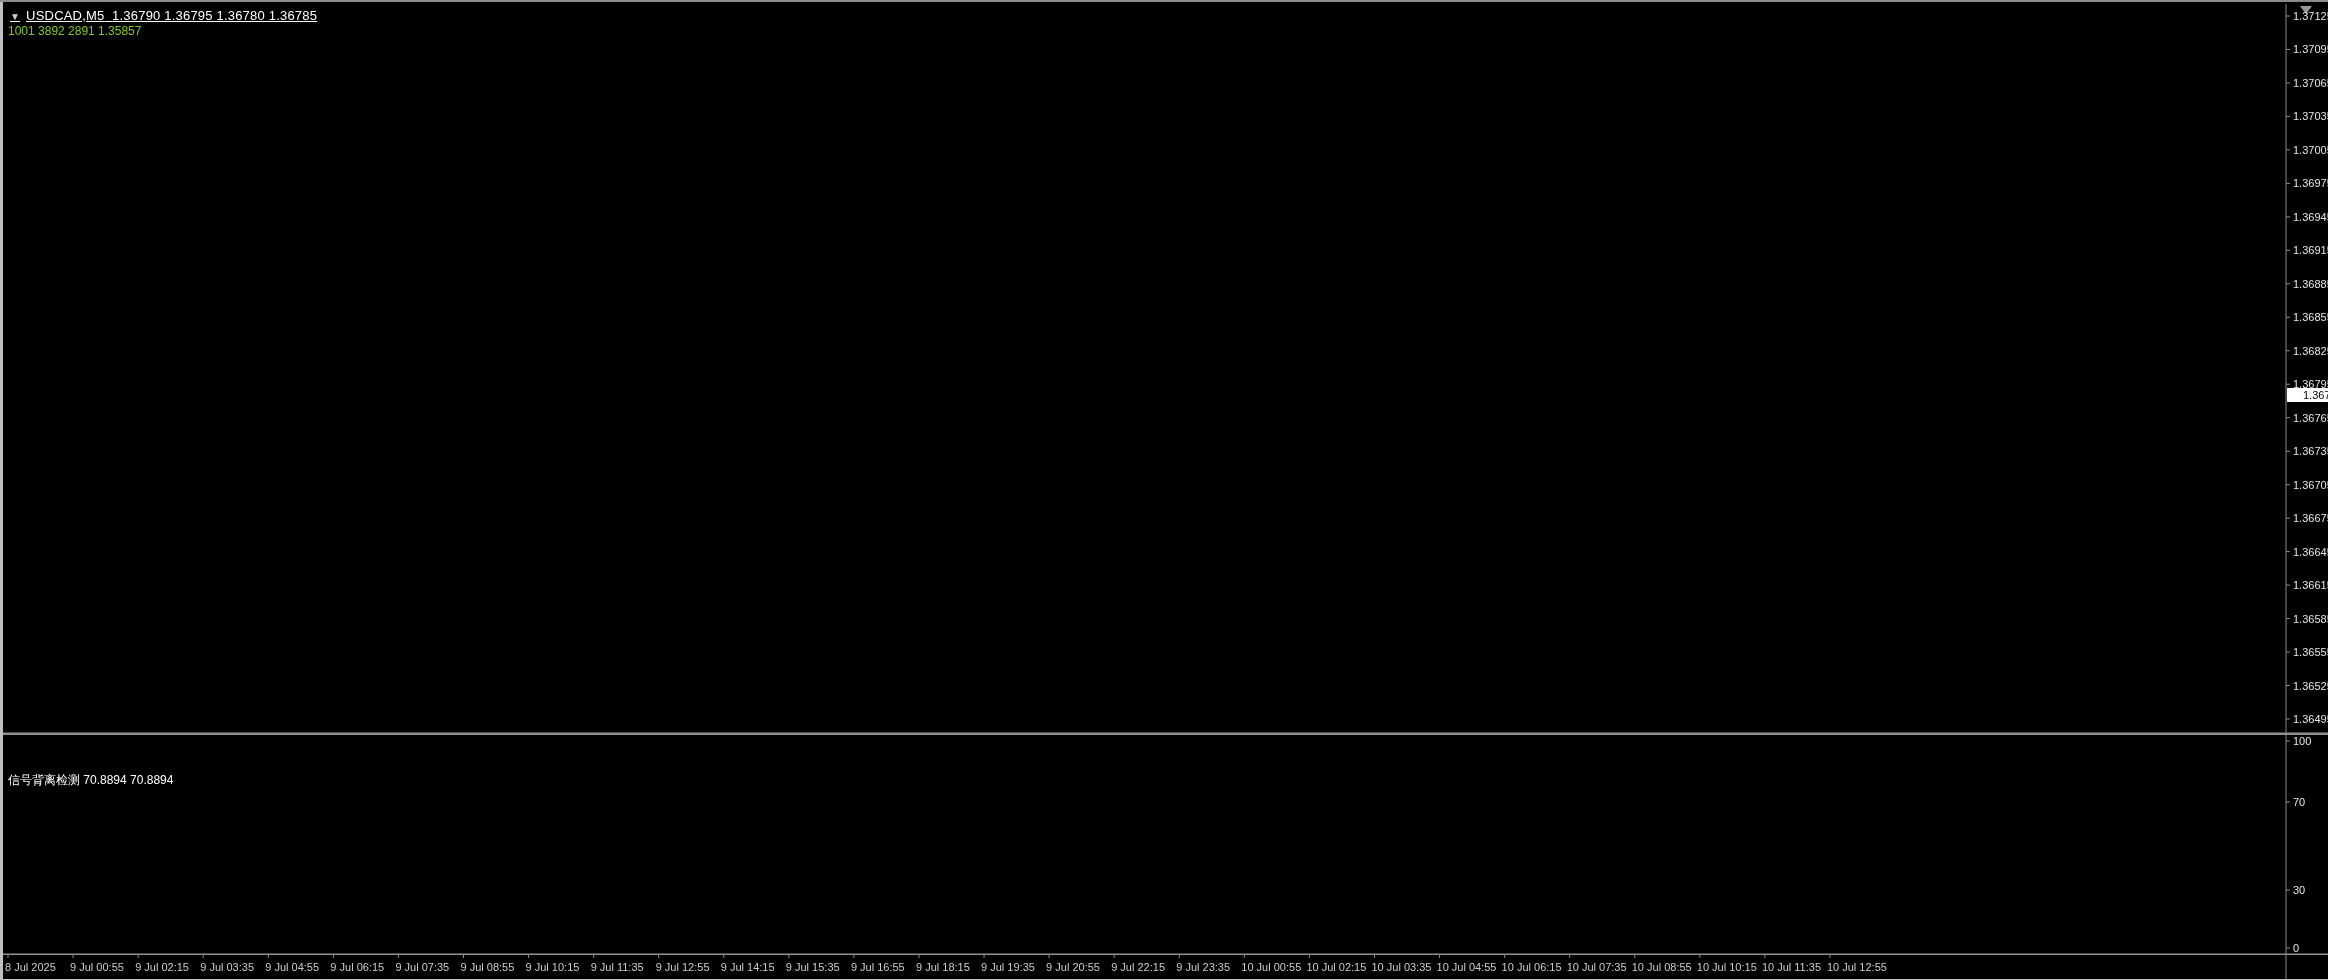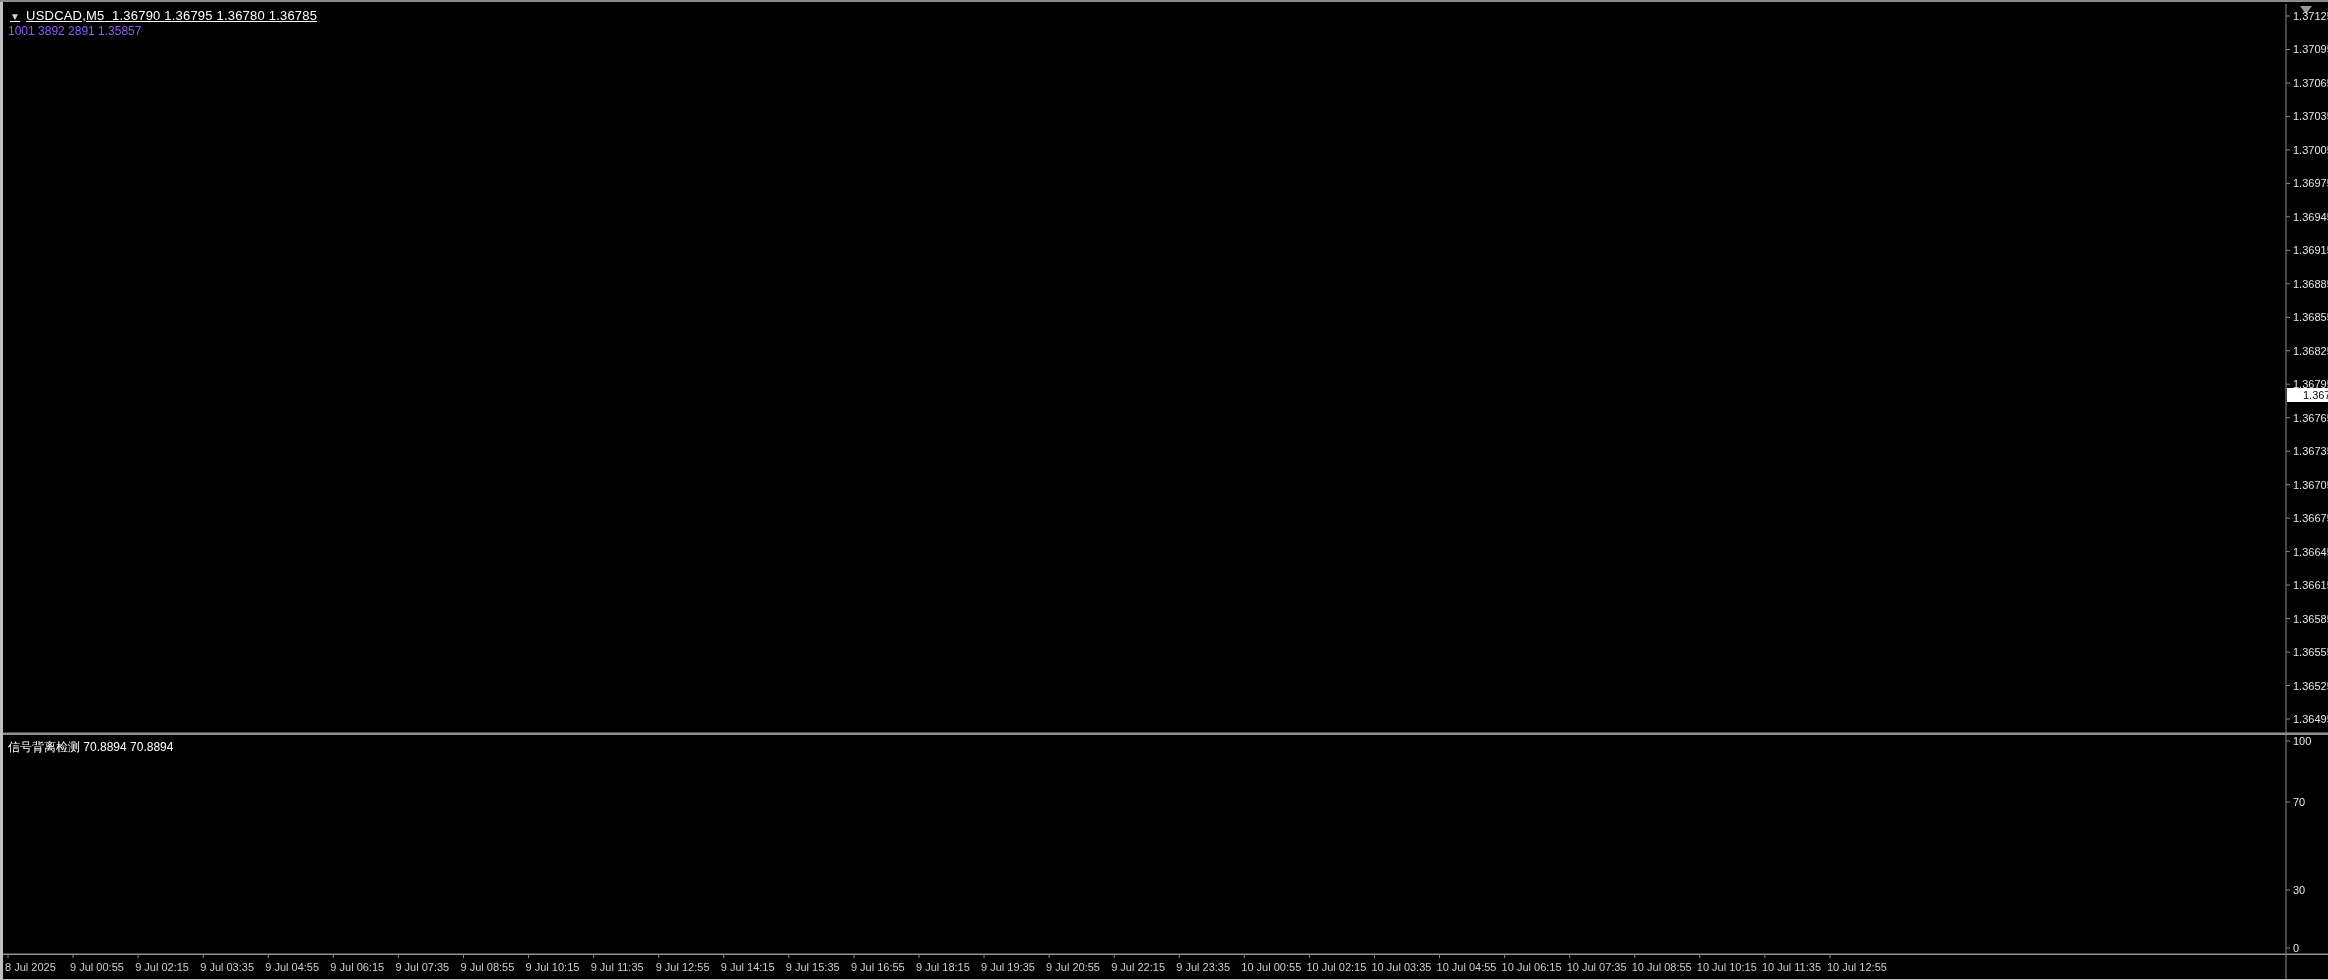--- a/index.html
+++ b/index.html
@@ -10,22 +10,22 @@
   }
   #frameL{position:absolute;left:0;top:0;width:3px;height:980px;background:#c0c0c0;}
   #frameB{position:absolute;left:0;top:977px;width:2328px;height:3px;background:#c0c0c0;}
   #chart-svg{position:absolute;left:0;top:0;}
   svg text{font-family:"Liberation Sans",sans-serif;}
   .hdr{
     position:absolute;left:10px;top:6px;color:#ffffff;font-size:13px;
     letter-spacing:0.2px;white-space:pre;text-decoration:underline;
   }
   .hdr .arrow{color:#d0d0d0;font-size:10px;margin-right:6px;}
-  .hdr2{position:absolute;left:8px;top:22px;color:#8b5cf6;font-size:12px;white-space:pre;}
-  .subhdr{position:absolute;left:8px;top:737px;color:#ffffff;font-size:12px;white-space:pre;}
+  .hdr2{position:absolute;left:8px;top:22px;color:#84cc16;font-size:12px;white-space:pre;}
+  .subhdr{position:absolute;left:8px;top:770px;color:#ffffff;font-size:12px;white-space:pre;}
   .price-tag{
     position:absolute;left:2287px;top:386px;width:41px;height:14px;background:#ffffff;
     color:#000;font-size:11px;line-height:14px;text-align:left;padding-left:16px;box-sizing:border-box;
   }
 </style>
 </head>
 <body>
 
 <div id="app">
   <svg id="chart-svg" width="2328" height="980">

